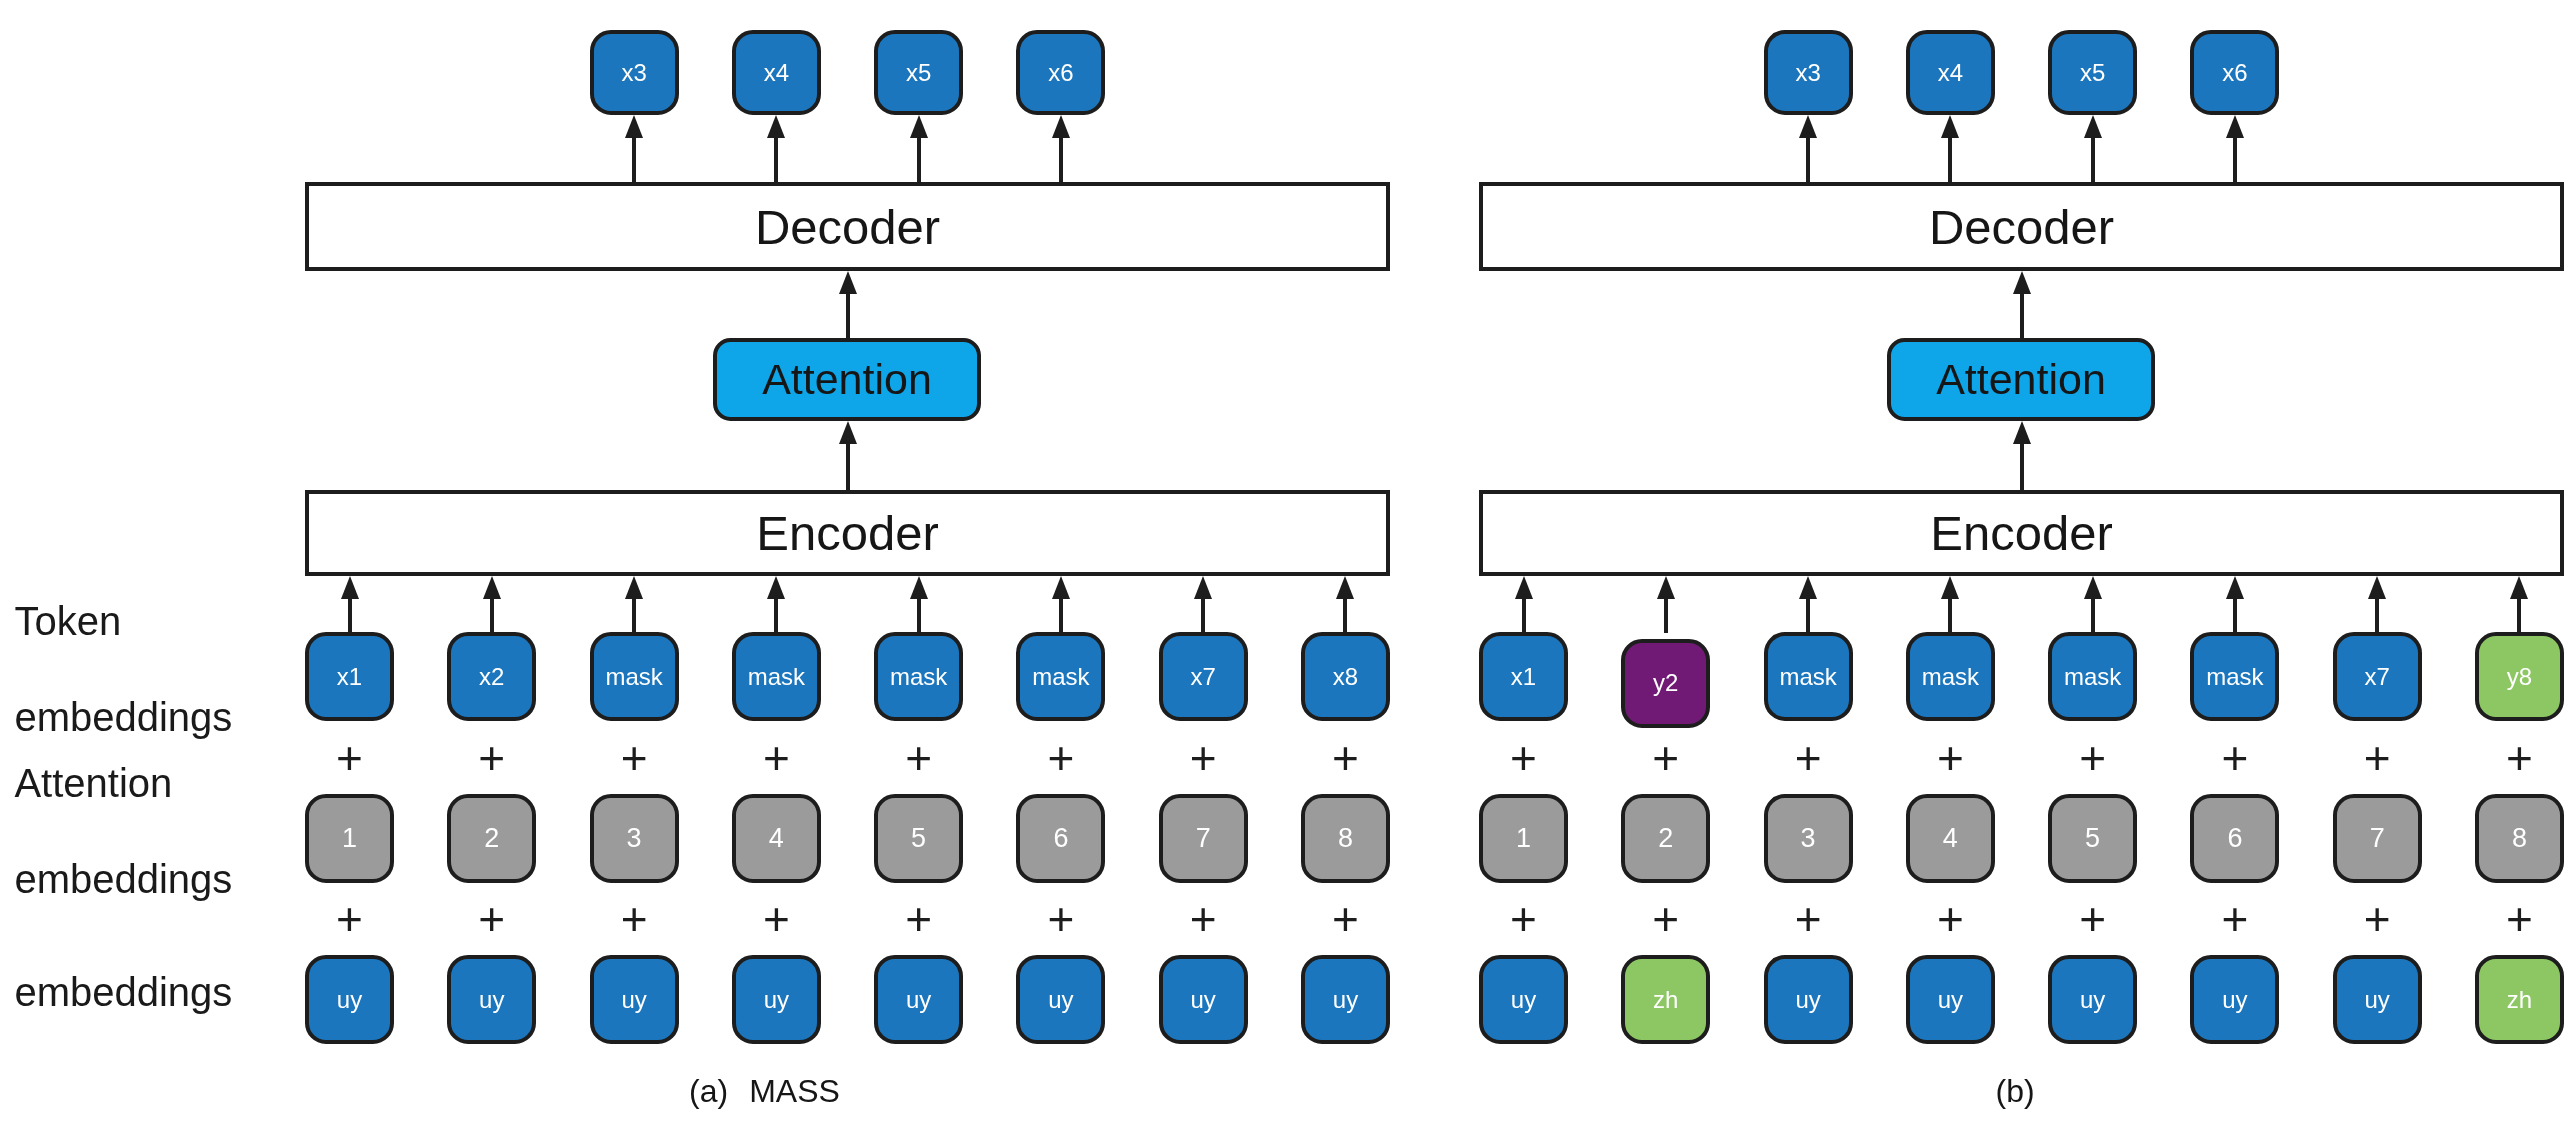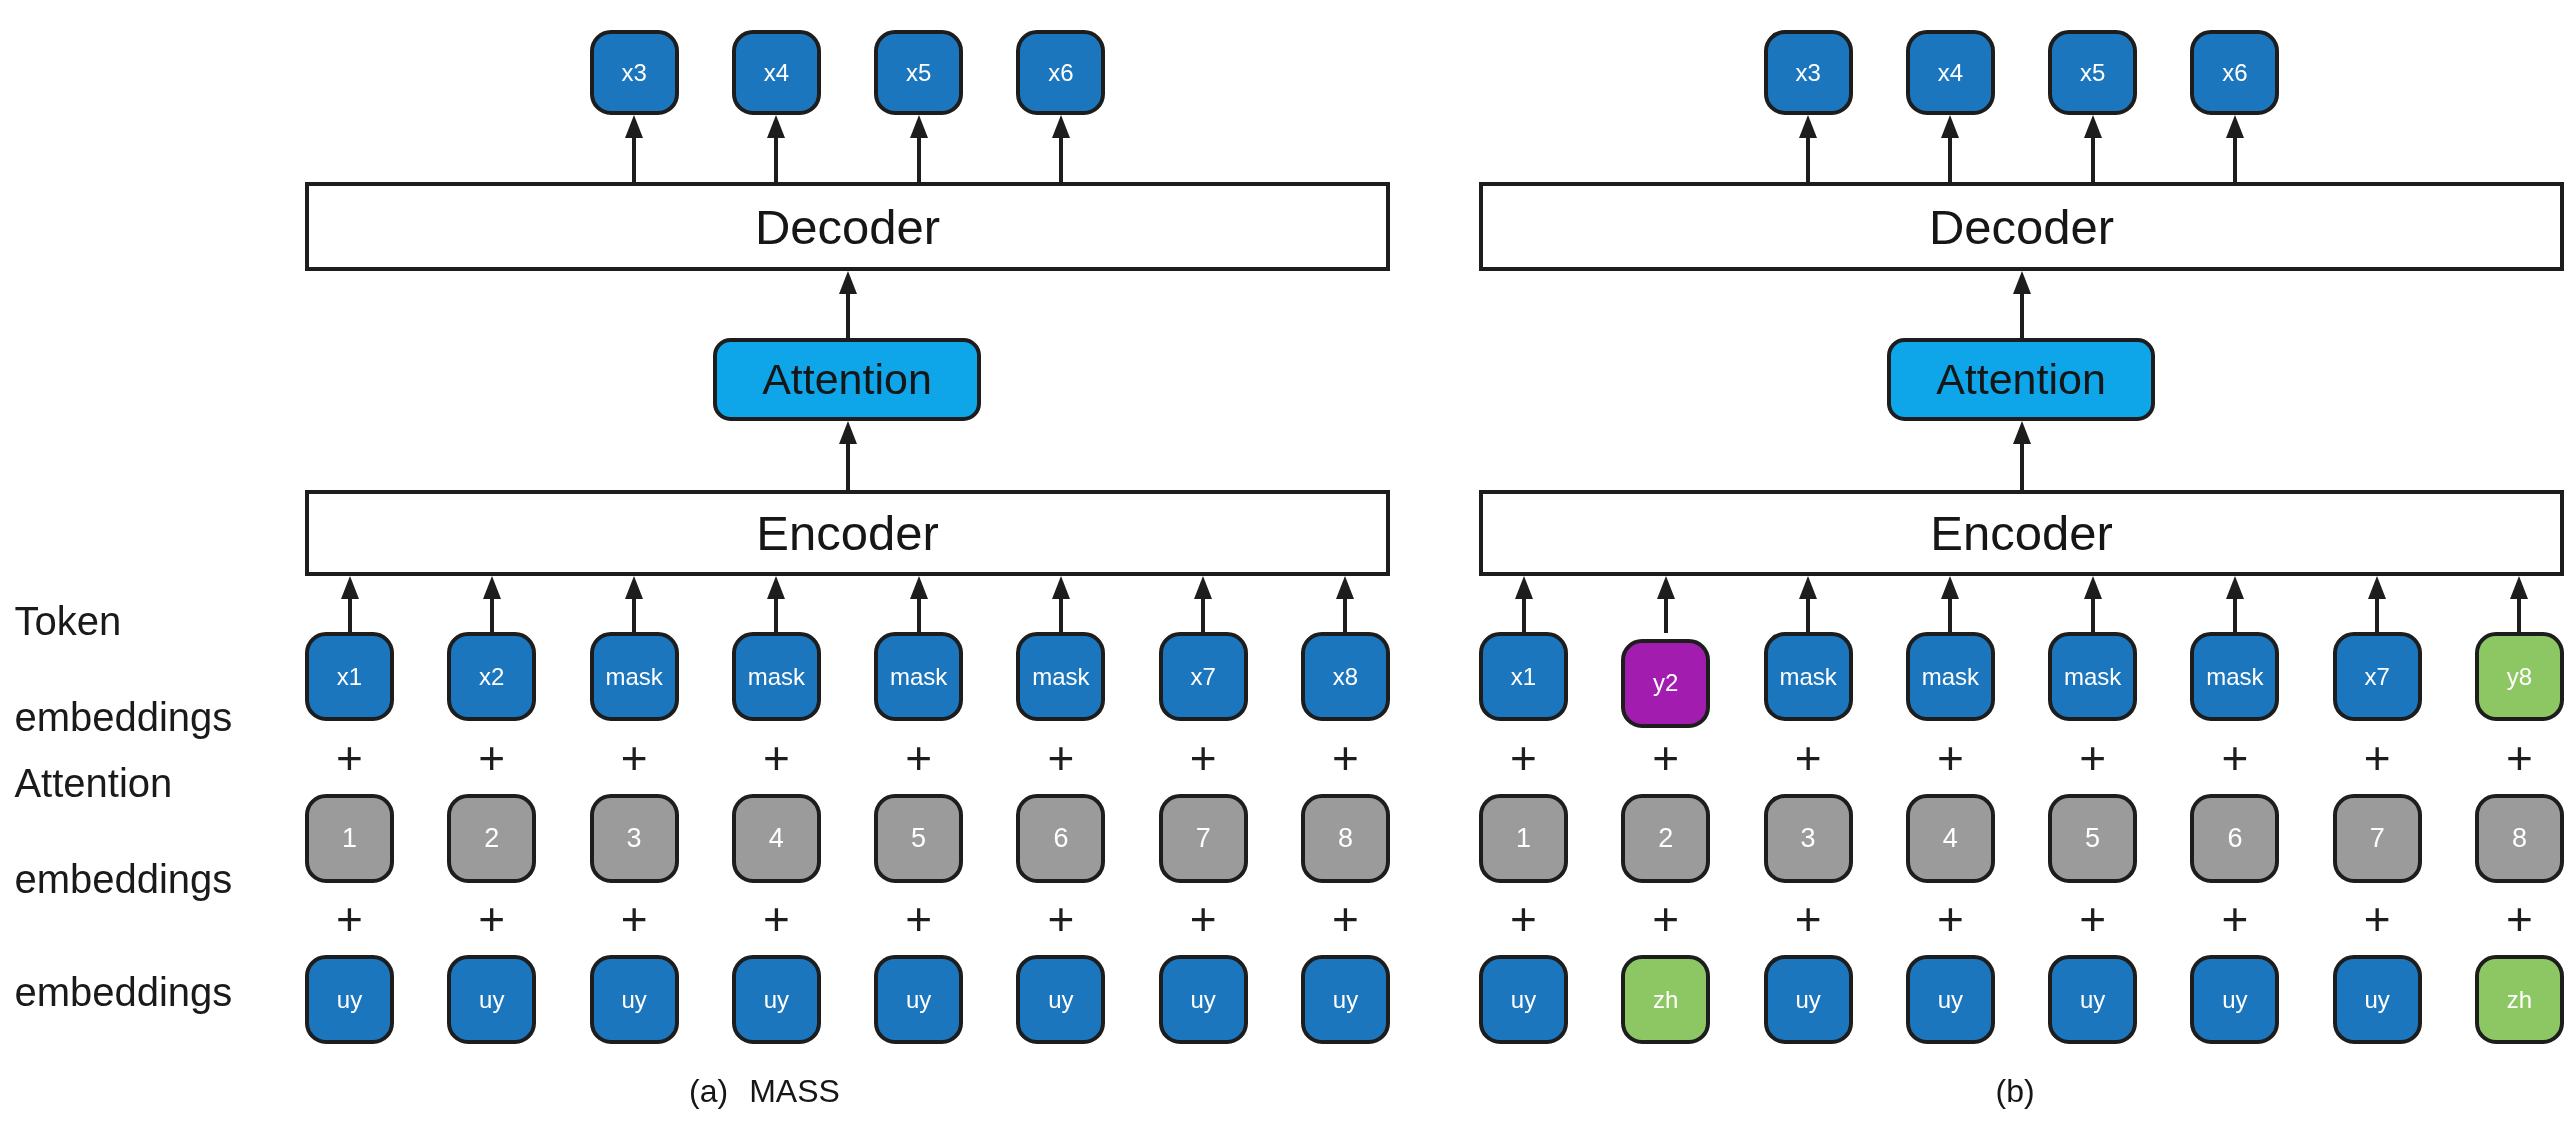--- a/index.html
+++ b/index.html
@@ -501,21 +501,21 @@
           </div>
         </div>
       </div>
       <div class="cells" style="top: 624px; height: 89px;">
         <div class="cell">
           <div class="box" style="background: rgb(27, 118, 189);">
             <span>x1</span>
           </div>
         </div>
         <div class="cell">
-          <div class="box" style="background: #a21caf; margin-top: 13px;">
+          <div class="box" style="background: #701a75; margin-top: 13px;">
             <span>y2</span>
           </div>
         </div>
         <div class="cell">
           <div class="box" style="background: rgb(27, 118, 189);">
             <span>mask</span>
           </div>
         </div>
         <div class="cell">
           <div class="box" style="background: rgb(27, 118, 189);">

